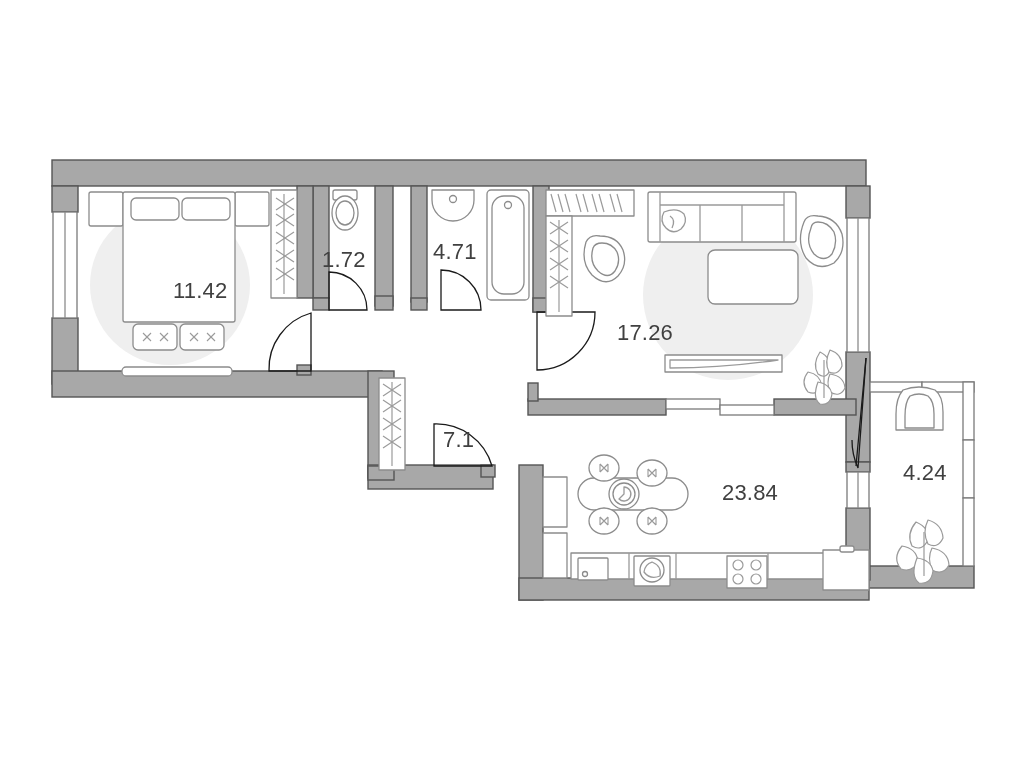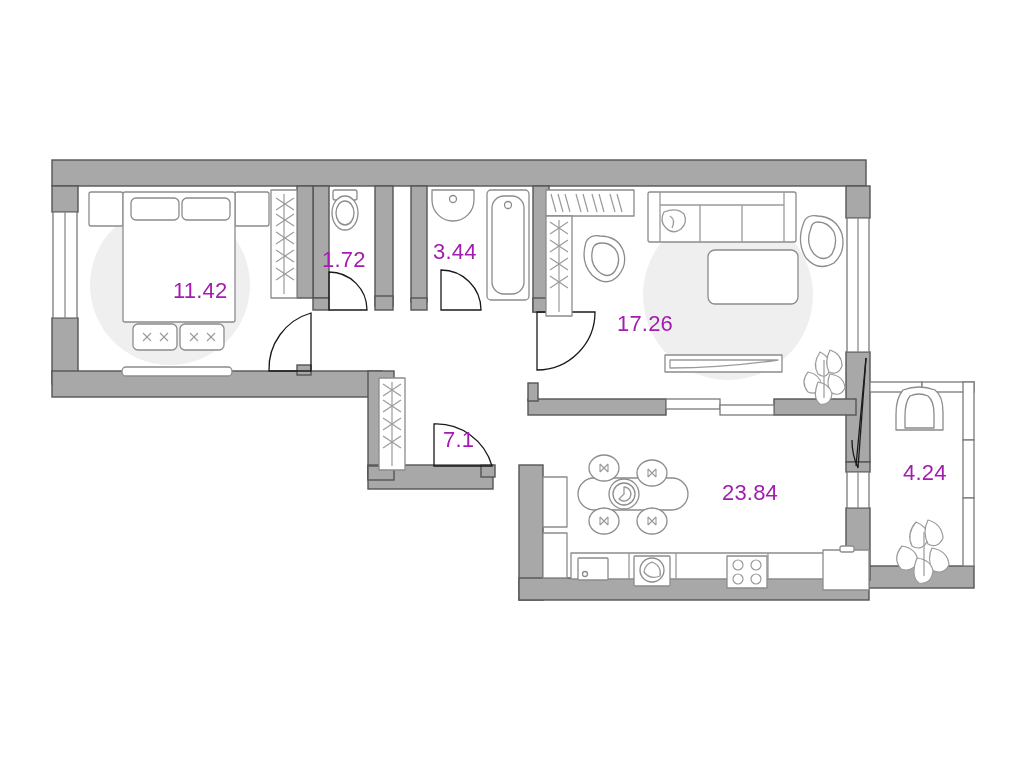--- a/index.html
+++ b/index.html
@@ -21,21 +21,21 @@
     position: absolute;
     left: 0;
     top: 0;
     width: 1024px;
     height: 768px;
   }
   .room-label {
     position: absolute;
     font-family: "Liberation Sans", sans-serif;
     font-size: 22px;
-    color: #a21caf;
+    color: #404040;
     letter-spacing: 0.2px;
     white-space: nowrap;
     user-select: none;
   }
 </style>
 </head>
 <body>
 
 <div id="plan-root">
 
@@ -306,23 +306,23 @@
         <line x1="924" y1="532" x2="924" y2="576"></line>
       </g>
     </g>
 
   </svg>
 
   <div class="room-label" style="left:173px; top:278px;">11.42</div>
 
   <div class="room-label" style="left:322px; top:247px;">1.72</div>
 
-  <div class="room-label" style="left:433px; top:239px;">3.44</div>
-
-  <div class="room-label" style="left:617px; top:311px;">17.26</div>
+  <div class="room-label" style="left:433px; top:239px;">4.71</div>
+
+  <div class="room-label" style="left:617px; top:320px;">17.26</div>
 
   <div class="room-label" style="left:443px; top:379px;margin-top:48px;">7.1</div>
 
   <div class="room-label" style="left:722px; top:480px;">23.84</div>
 
   <div class="room-label" style="left:903px; top:460px;">4.24</div>
 
 </div>
 
 </body></html>

